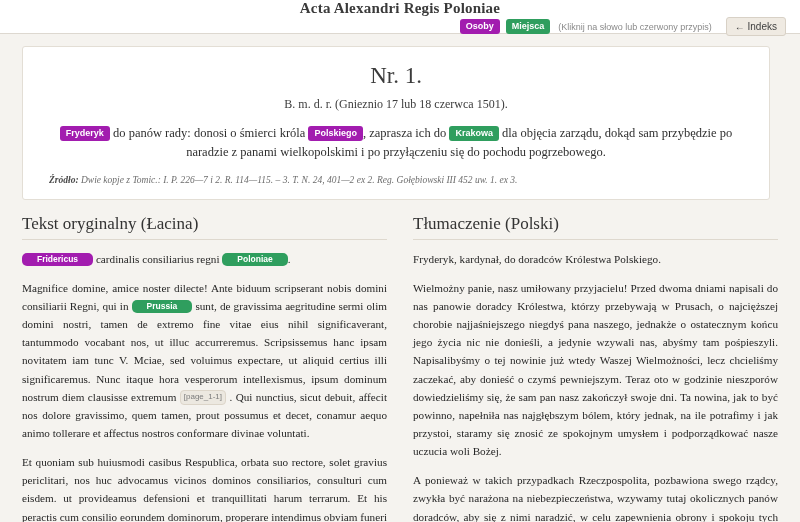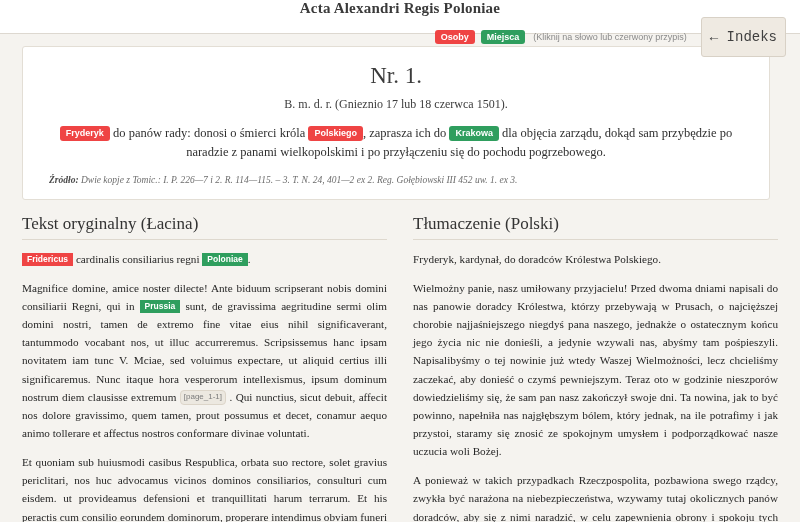--- a/index.html
+++ b/index.html
@@ -46,36 +46,36 @@
     display: inline-block;
     font-family: "Liberation Sans", sans-serif;
     font-size: 9px;
     font-weight: bold;
     color: #ffffff;
     padding: 2px 6px;
     border-radius: 3px;
     line-height: 1.2;
     white-space: nowrap;
   }
-  .chip-blue { background: #ef4444; }
+  .chip-blue { background: #a21caf; }
   .chip-green { background: #2f9e5e; }
   .chip-hint {
     font-family: "Liberation Sans", sans-serif;
     font-size: 9px;
     color: #8a8a8a;
     margin-left: 2px;
   }
   .index-btn {
-    font-family: Liberation Mono, monospace;
-    font-size: 14px;
+    font-family: Liberation Sans, sans-serif;
+    font-size: 10px;
     color: #3f3f3f;
     background: #efeae2;
     border: 1px solid #d8d1c6;
     border-radius: 3px;
-    padding: 11px 8px;
+    padding: 3px 8px;
     margin-left: 8px;
     cursor: pointer;
   }
   
   .wrap {
     padding: 12px 30px 0 22px;
     box-sizing: border-box;
   }
   .card {
     background: #ffffff;
@@ -137,22 +137,22 @@
     color: #262626;
   }
   .latin .para { font-size: 11.2px; }
   .polish .para { font-size: 11.2px; }
   .chip-sm {
     display: inline-block;
     font-family: "Liberation Sans", sans-serif;
     font-size: 8.5px;
     font-weight: bold;
     color: #ffffff;
-    padding: 1px 5px;
-    border-radius: 0;
+    padding: 1px 15px;
+    border-radius: 5px;
     line-height: 1.3;
     vertical-align: 1px;
   }
   .pagemark {
     display: inline-block;
     font-family: "Liberation Sans", sans-serif;
     font-size: 8px;
     color: #7b7b7b;
     background: #ece8e0;
     border: 1px solid #dcd5c9;

